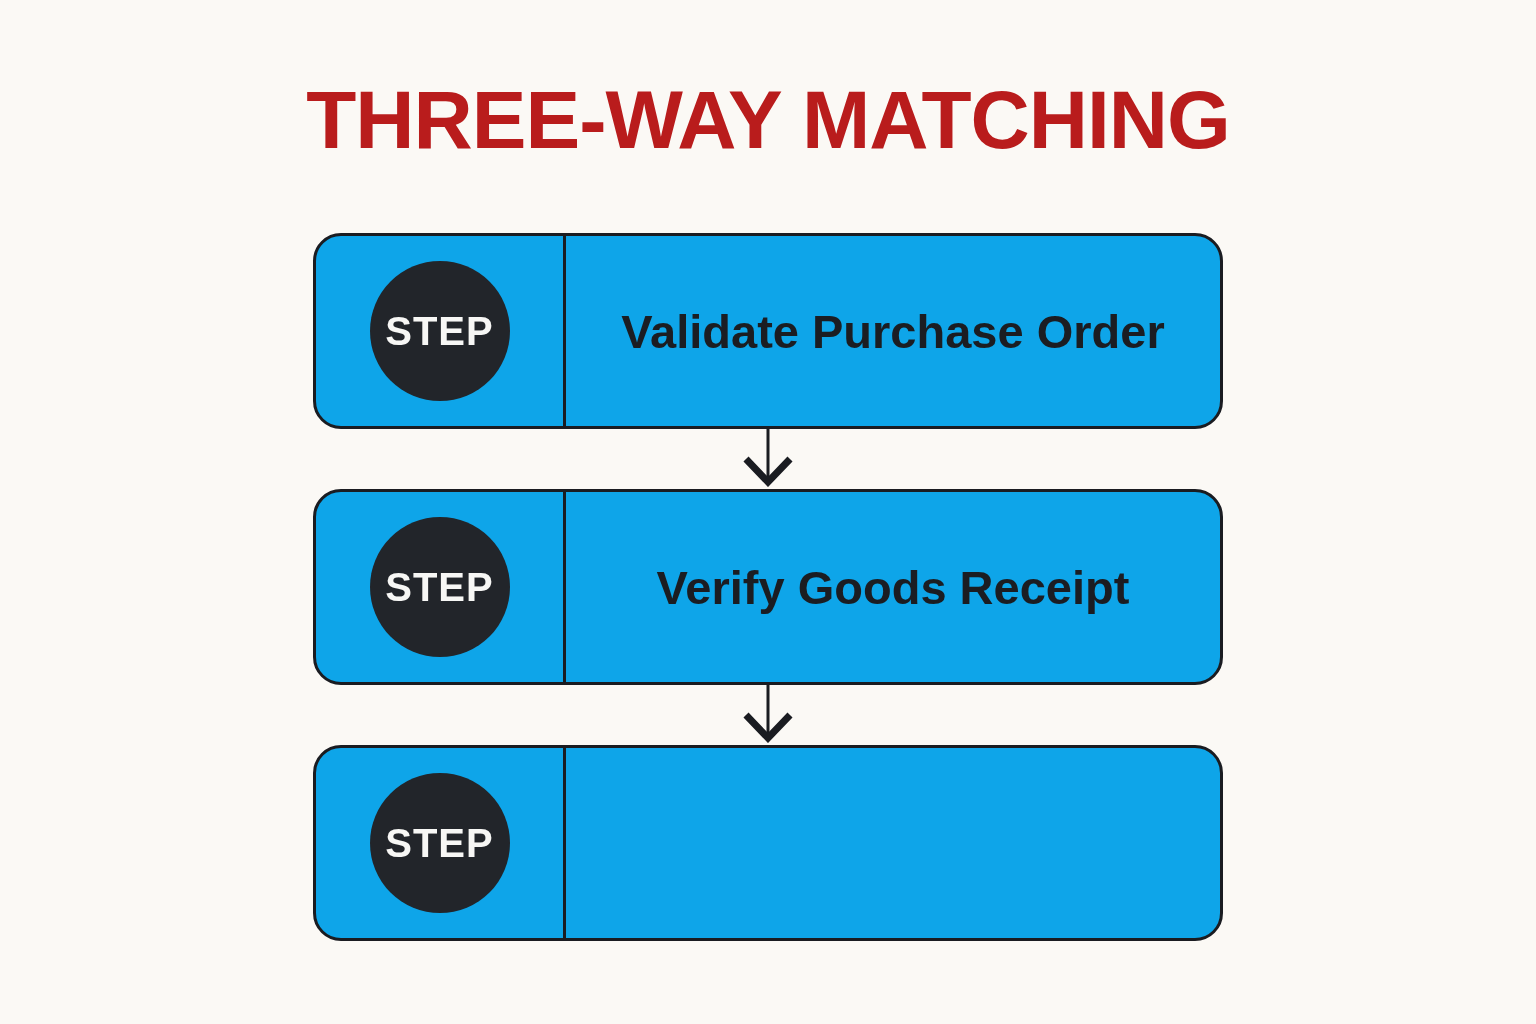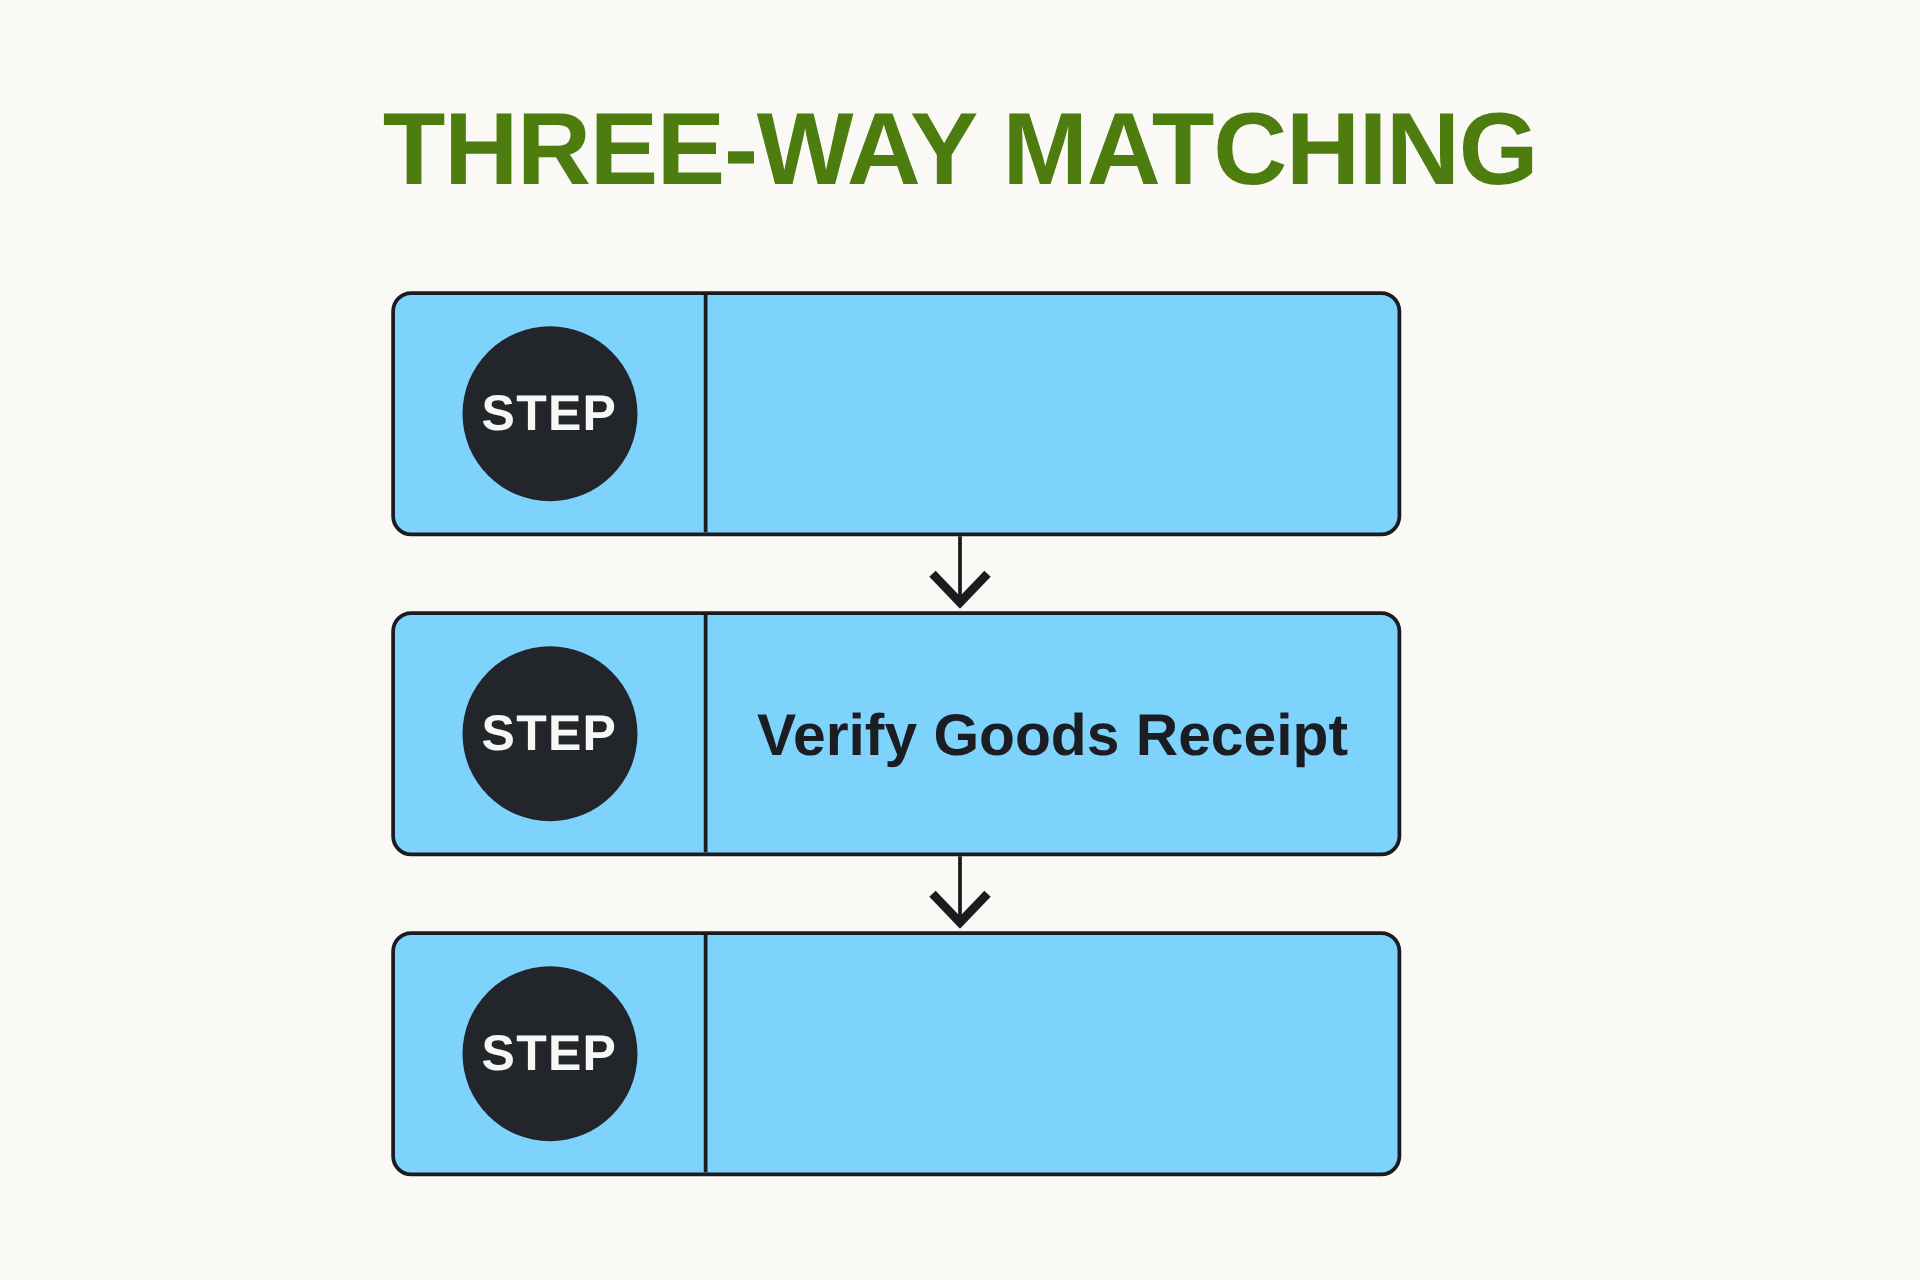--- a/index.html
+++ b/index.html
@@ -14,35 +14,35 @@
   .title {
     position: absolute;
     top: 78px;
     left: 0;
     width: 100%;
     text-align: center;
     font-size: 82px;
     line-height: 84px;
     font-weight: 800;
     letter-spacing: -1px;
-    color: #4d7c0f;
+    color: #b91c1c;
   }
   .flow {
     position: absolute;
     left: 313px;
     top: 233px;
     width: 910px;
   }
   .step-box {
     box-sizing: border-box;
-    width: 808px;
+    width: 910px;
     height: 196px;
-    background: #7dd3fc;
+    background: #0ea5e9;
     border: 3px solid #1a1c21;
-    border-radius: 16px;
+    border-radius: 28px;
     display: flex;
     align-items: stretch;
     overflow: hidden;
   }
   .step-left {
     flex: 0 0 247px;
     border-right: 3px solid #1a1c21;
     display: flex;
     align-items: center;
     justify-content: center;
@@ -101,20 +101,23 @@
 <div class="canvas">
 
   <div class="title">THREE-WAY MATCHING</div>
 
   <div class="flow">
 
     <div class="step-box">
       <div class="step-left">
         <div class="step-badge">STEP</div>
       </div>
+      <div class="step-label-cell">
+        <div class="step-label">Validate Purchase Order</div>
+      </div>
     </div>
 
     <div class="connector">
       <div class="stem"></div>
       <svg width="52" height="32" viewBox="0 0 52 32">
         <polyline points="4,4 26,27 48,4" fill="none" stroke="#1a1c21" stroke-width="7"></polyline>
       </svg>
     </div>
 
     <div class="step-box">

